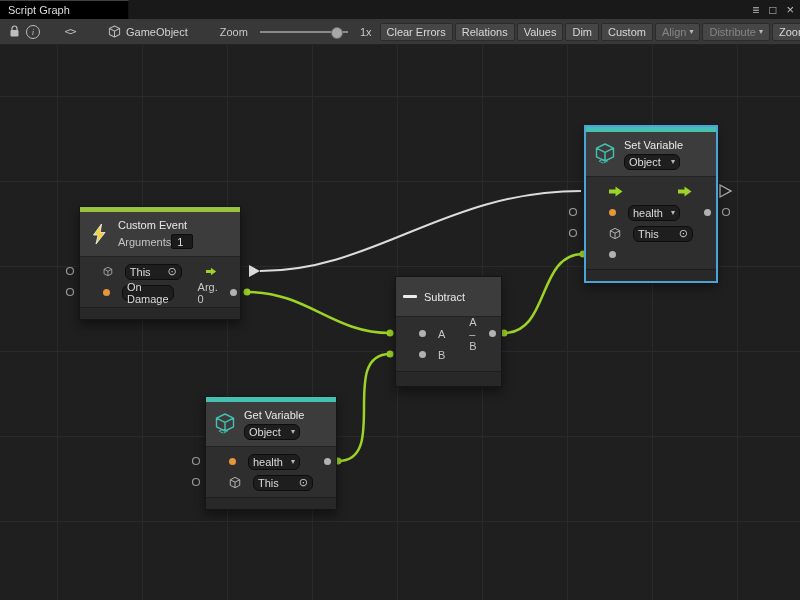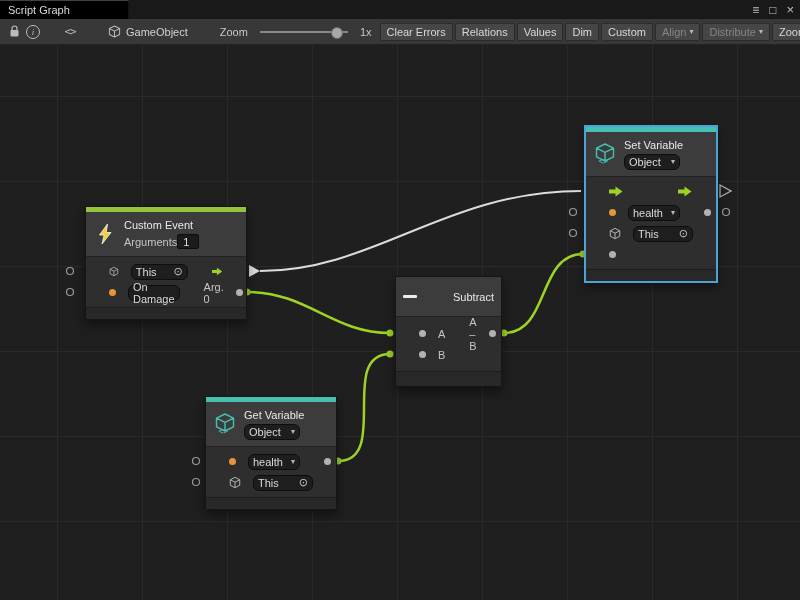--- a/index.html
+++ b/index.html
@@ -33,21 +33,21 @@
     background-size:85px 85px;background-position:57px 51px;}
   .wires{position:absolute;left:0;top:0;z-index:1;}
   .wire-white{fill:none;stroke:#dcdcdc;stroke-width:2;}
   .wire-green{fill:none;stroke:#9cd326;stroke-width:2.5;}
 
   
   .node{position:absolute;z-index:2;background:#2e2e2e;border:1px solid #151515;box-shadow:0 5px 10px rgba(0,0,0,.45);font-size:11px;color:#d4d4d4;}
   .node.selected{border-color:#4ca3d8;box-shadow:0 0 0 1px #4ca3d8,0 5px 10px rgba(0,0,0,.45);}
   .accent{height:5px;}
   .nhead{background:#3c3c3c;display:flex;align-items:center;gap:7px;padding:4px 7px;height:45px;box-sizing:border-box;border-bottom:1px solid #222;}
-  .nhead.short{height:40px;justify-content:space-between;}
+  .nhead.short{height:40px;}
   .ntitle{color:#e8e8e8;}
   .ncol{display:flex;flex-direction:column;gap:3px;align-items:flex-start;}
   .nsub{display:flex;align-items:center;color:#c4c4c4;}
   .nbody{padding:4px 0;}
   .prow{display:flex;align-items:center;gap:12px;height:21px;padding:0 23px;}
   .field{background:#1e1e1e;border:1px solid #0d0d0d;border-radius:6px;height:16px;box-sizing:border-box;display:inline-flex;align-items:center;gap:4px;padding:0 4px;color:#dadada;}
   .grow{flex:1;}
   .tpick{font-size:11px;color:#c8c8c8;line-height:1;}
   .dot{width:7px;height:7px;border-radius:50%;background:#b2b2b2;flex:0 0 auto;}
   .dot.orange{background:#e5963c;}
@@ -153,21 +153,21 @@
 
       <circle cx="70" cy="226" r="3.5" fill="none" stroke="#9a9a9a" stroke-width="1.2"></circle>
       <circle cx="70" cy="247" r="3.5" fill="none" stroke="#9a9a9a" stroke-width="1.2"></circle>
       <circle cx="196" cy="416" r="3.5" fill="none" stroke="#9a9a9a" stroke-width="1.2"></circle>
       <circle cx="196" cy="437" r="3.5" fill="none" stroke="#9a9a9a" stroke-width="1.2"></circle>
       <circle cx="573" cy="167" r="3.5" fill="none" stroke="#9a9a9a" stroke-width="1.2"></circle>
       <circle cx="573" cy="188" r="3.5" fill="none" stroke="#9a9a9a" stroke-width="1.2"></circle>
       <circle cx="726" cy="167" r="3.5" fill="none" stroke="#9a9a9a" stroke-width="1.2"></circle>
     </svg>
 
-    <div class="node" style="left:85px;top:161px;width:160px;">
+    <div class="node" style="left:79px;top:161px;width:160px;">
       <div class="accent" style="background:#97c43e;"></div>
       <div class="nhead">
         <svg width="24" height="24" viewBox="0 0 24 24">
             <path d="M14.5 2 L6.5 13 h4.6 L9 22 L18 10.5 h-4.8 Z" fill="#f3cf3c" stroke="#f7f7f7" stroke-width="0.8" stroke-linejoin="round"></path>
           </svg>
         <div class="ncol">
           <span class="ntitle">Custom Event</span>
           <span class="nsub">
             <span>Arguments</span>
             <span class="numfield">1</span>

